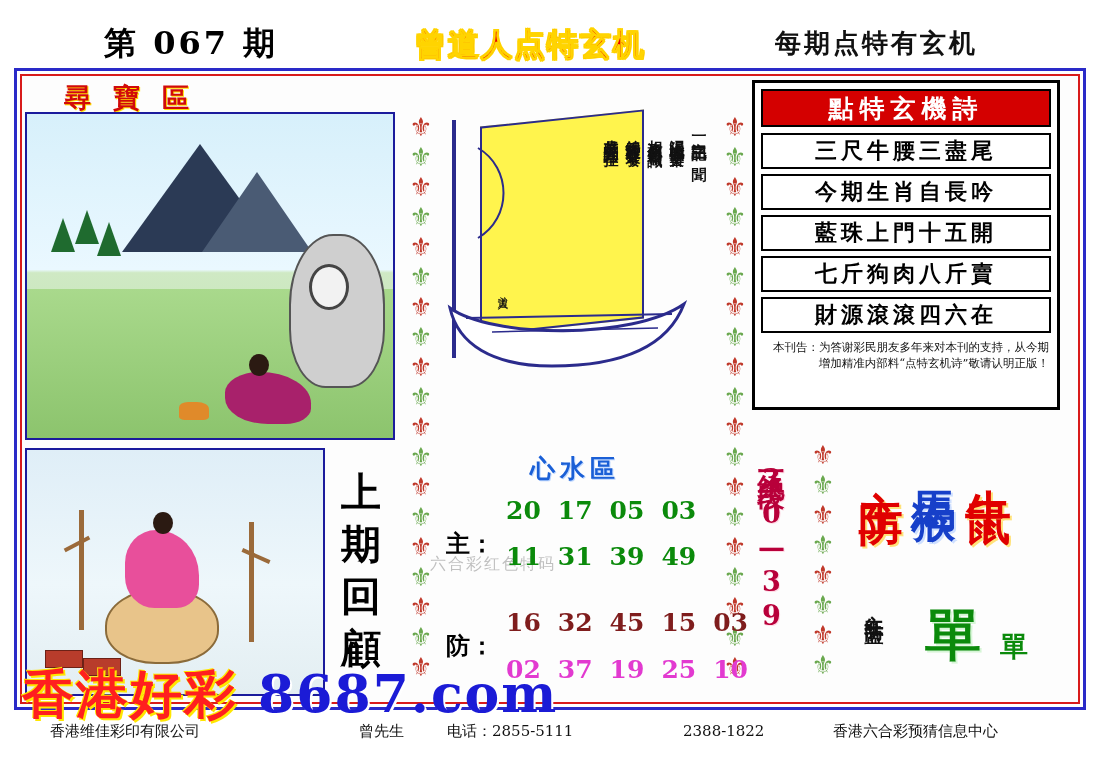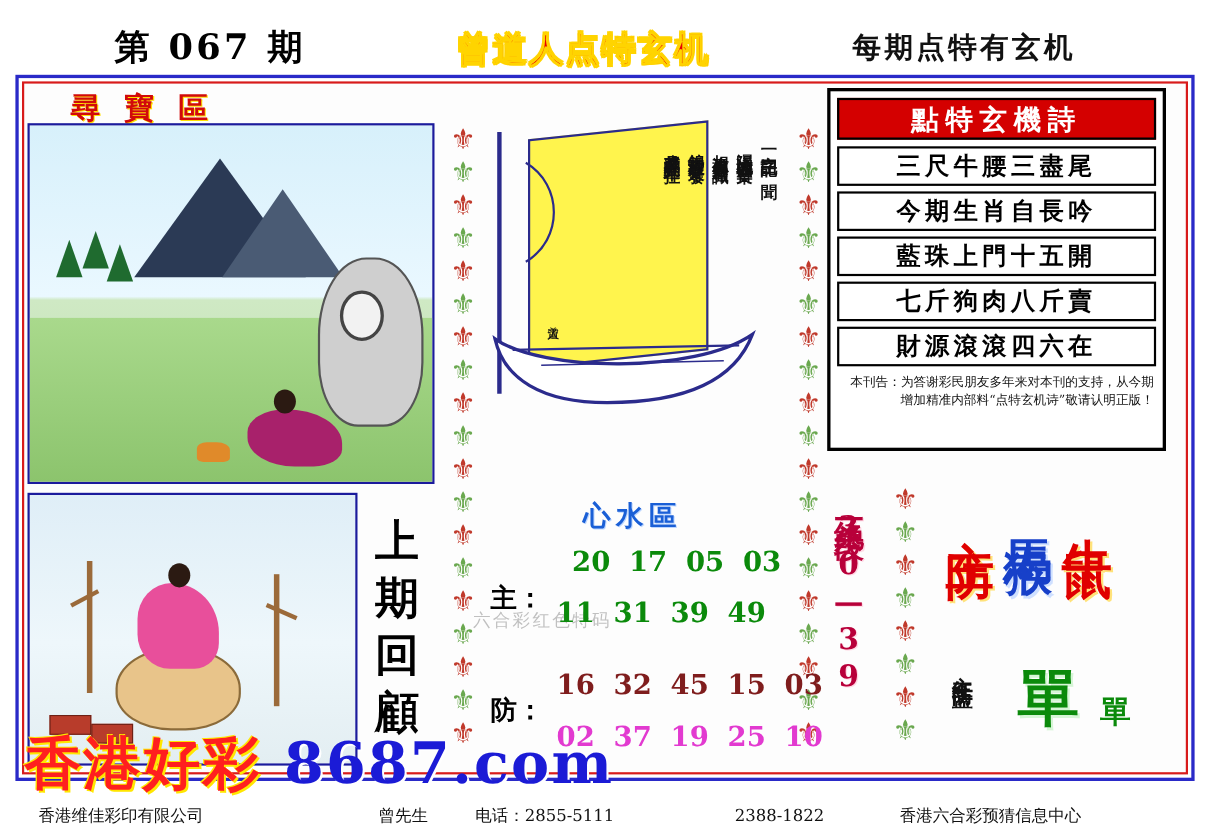--- a/index.html
+++ b/index.html
@@ -159,21 +159,21 @@
   .fang-label{
     position:absolute;left:446px;top:630px;
     font-size:24px;color:#000;font-weight:bold;
     font-family:"DejaVu Serif","Liberation Serif",serif;
   }
   .numrow{
     position:absolute;display:flex;gap:17px;
     font-size:25px;font-weight:bold;
     font-family:"DejaVu Serif","Liberation Serif",serif;
   }
-  .nr1{left:506px;top:496px;color:#0b8a0b;margin-left:14px;}
+  .nr1{left:506px;top:496px;color:#0b8a0b;}
   .nr2{left:506px;top:542px;color:#0b8a0b;}
   .nr3{left:506px;top:608px;color:#7f1d1d;}
   .nr4{left:506px;top:655px;color:#e23ad0;}
   .faint{
     position:absolute;left:430px;top:554px;
     font-size:16px;color:#8f8f8f;opacity:.55;letter-spacing:2px;
     font-family:"DejaVu Serif","Liberation Serif",serif;
   }
 
   
@@ -228,21 +228,21 @@
     white-space:nowrap;
   }
   .wm .b{color:#1b1bd6;text-shadow:2px 2px 0 #ffffff;}
 
   
   .footer{
     position:absolute;left:0;top:716px;width:1100px;height:40px;
     font-size:15px;color:#111;
     font-family:"DejaVu Serif","Liberation Serif",serif;
   }
-  .footer span{position:absolute;top:16px;}
+  .footer span{position:absolute;top:6px;margin-left:15px;}
   .f1{left:35px;}
   .f2{left:344px;}
   .f3{left:432px;}
   .f4{left:668px;}
   .f5{left:818px;}
 
   
   .mountain{position:absolute;left:95px;top:30px;width:0;height:0;
     border-left:78px solid transparent;border-right:78px solid transparent;
     border-bottom:108px solid #2b3a55;}

